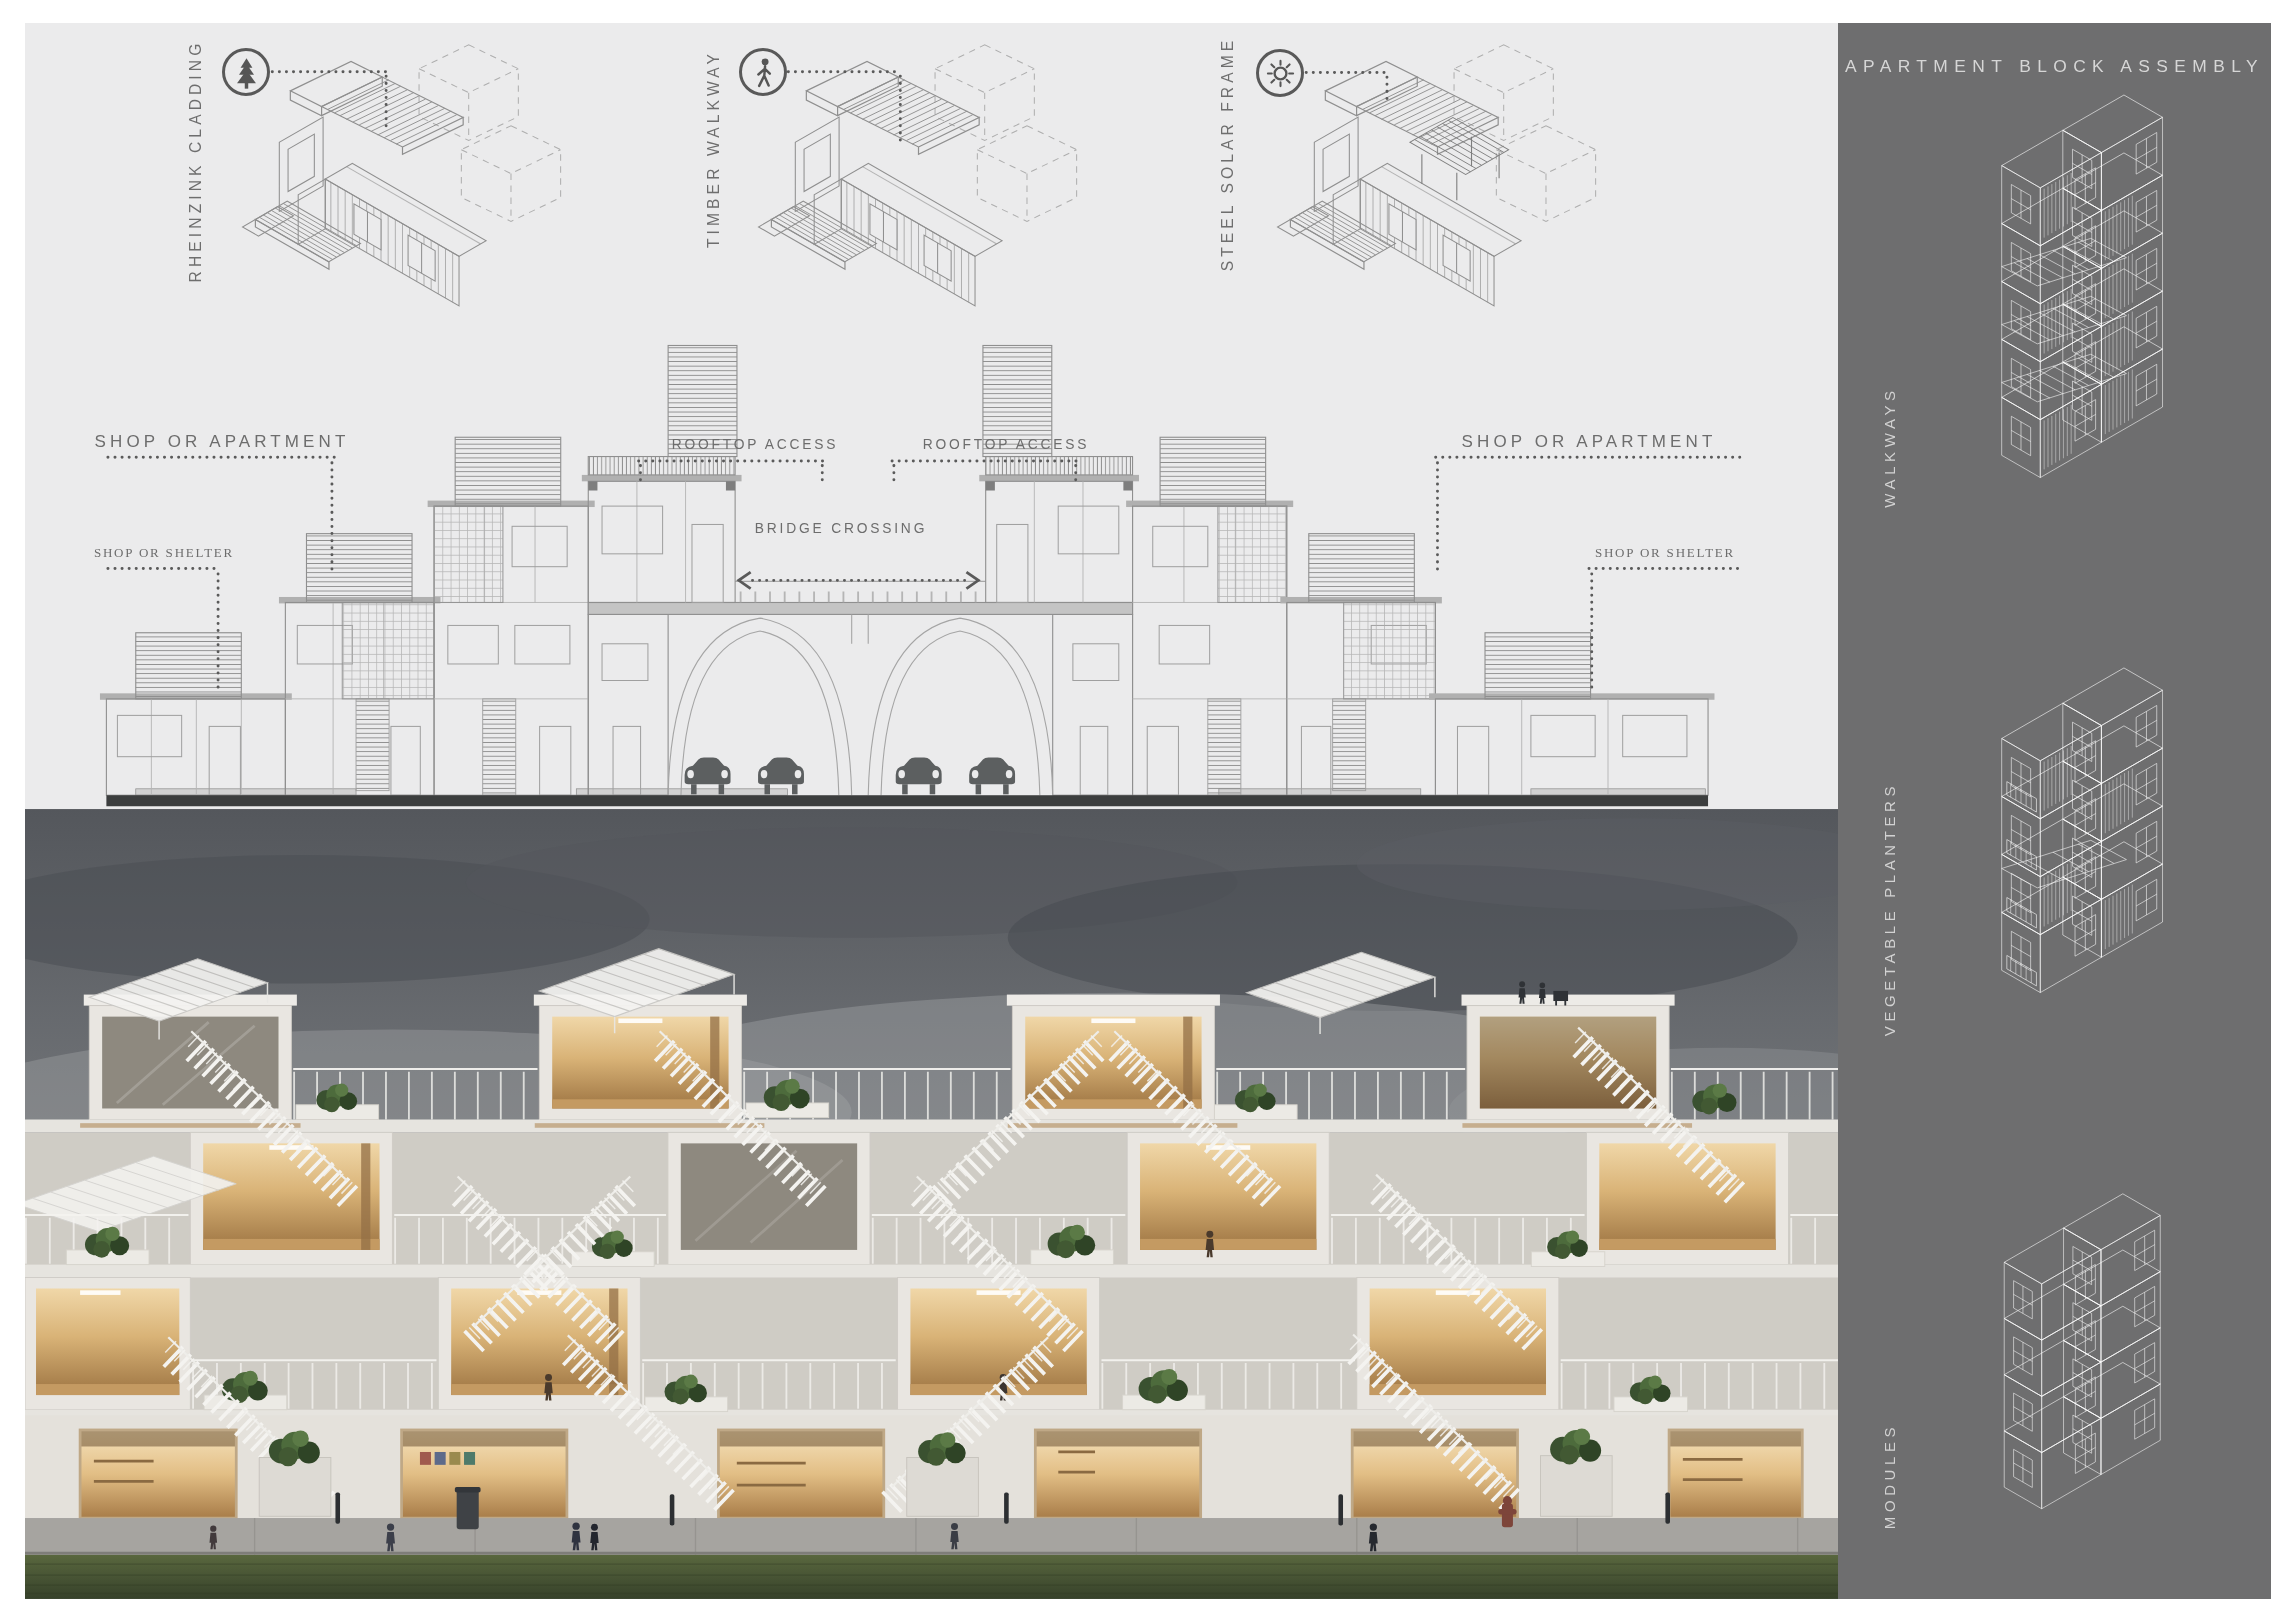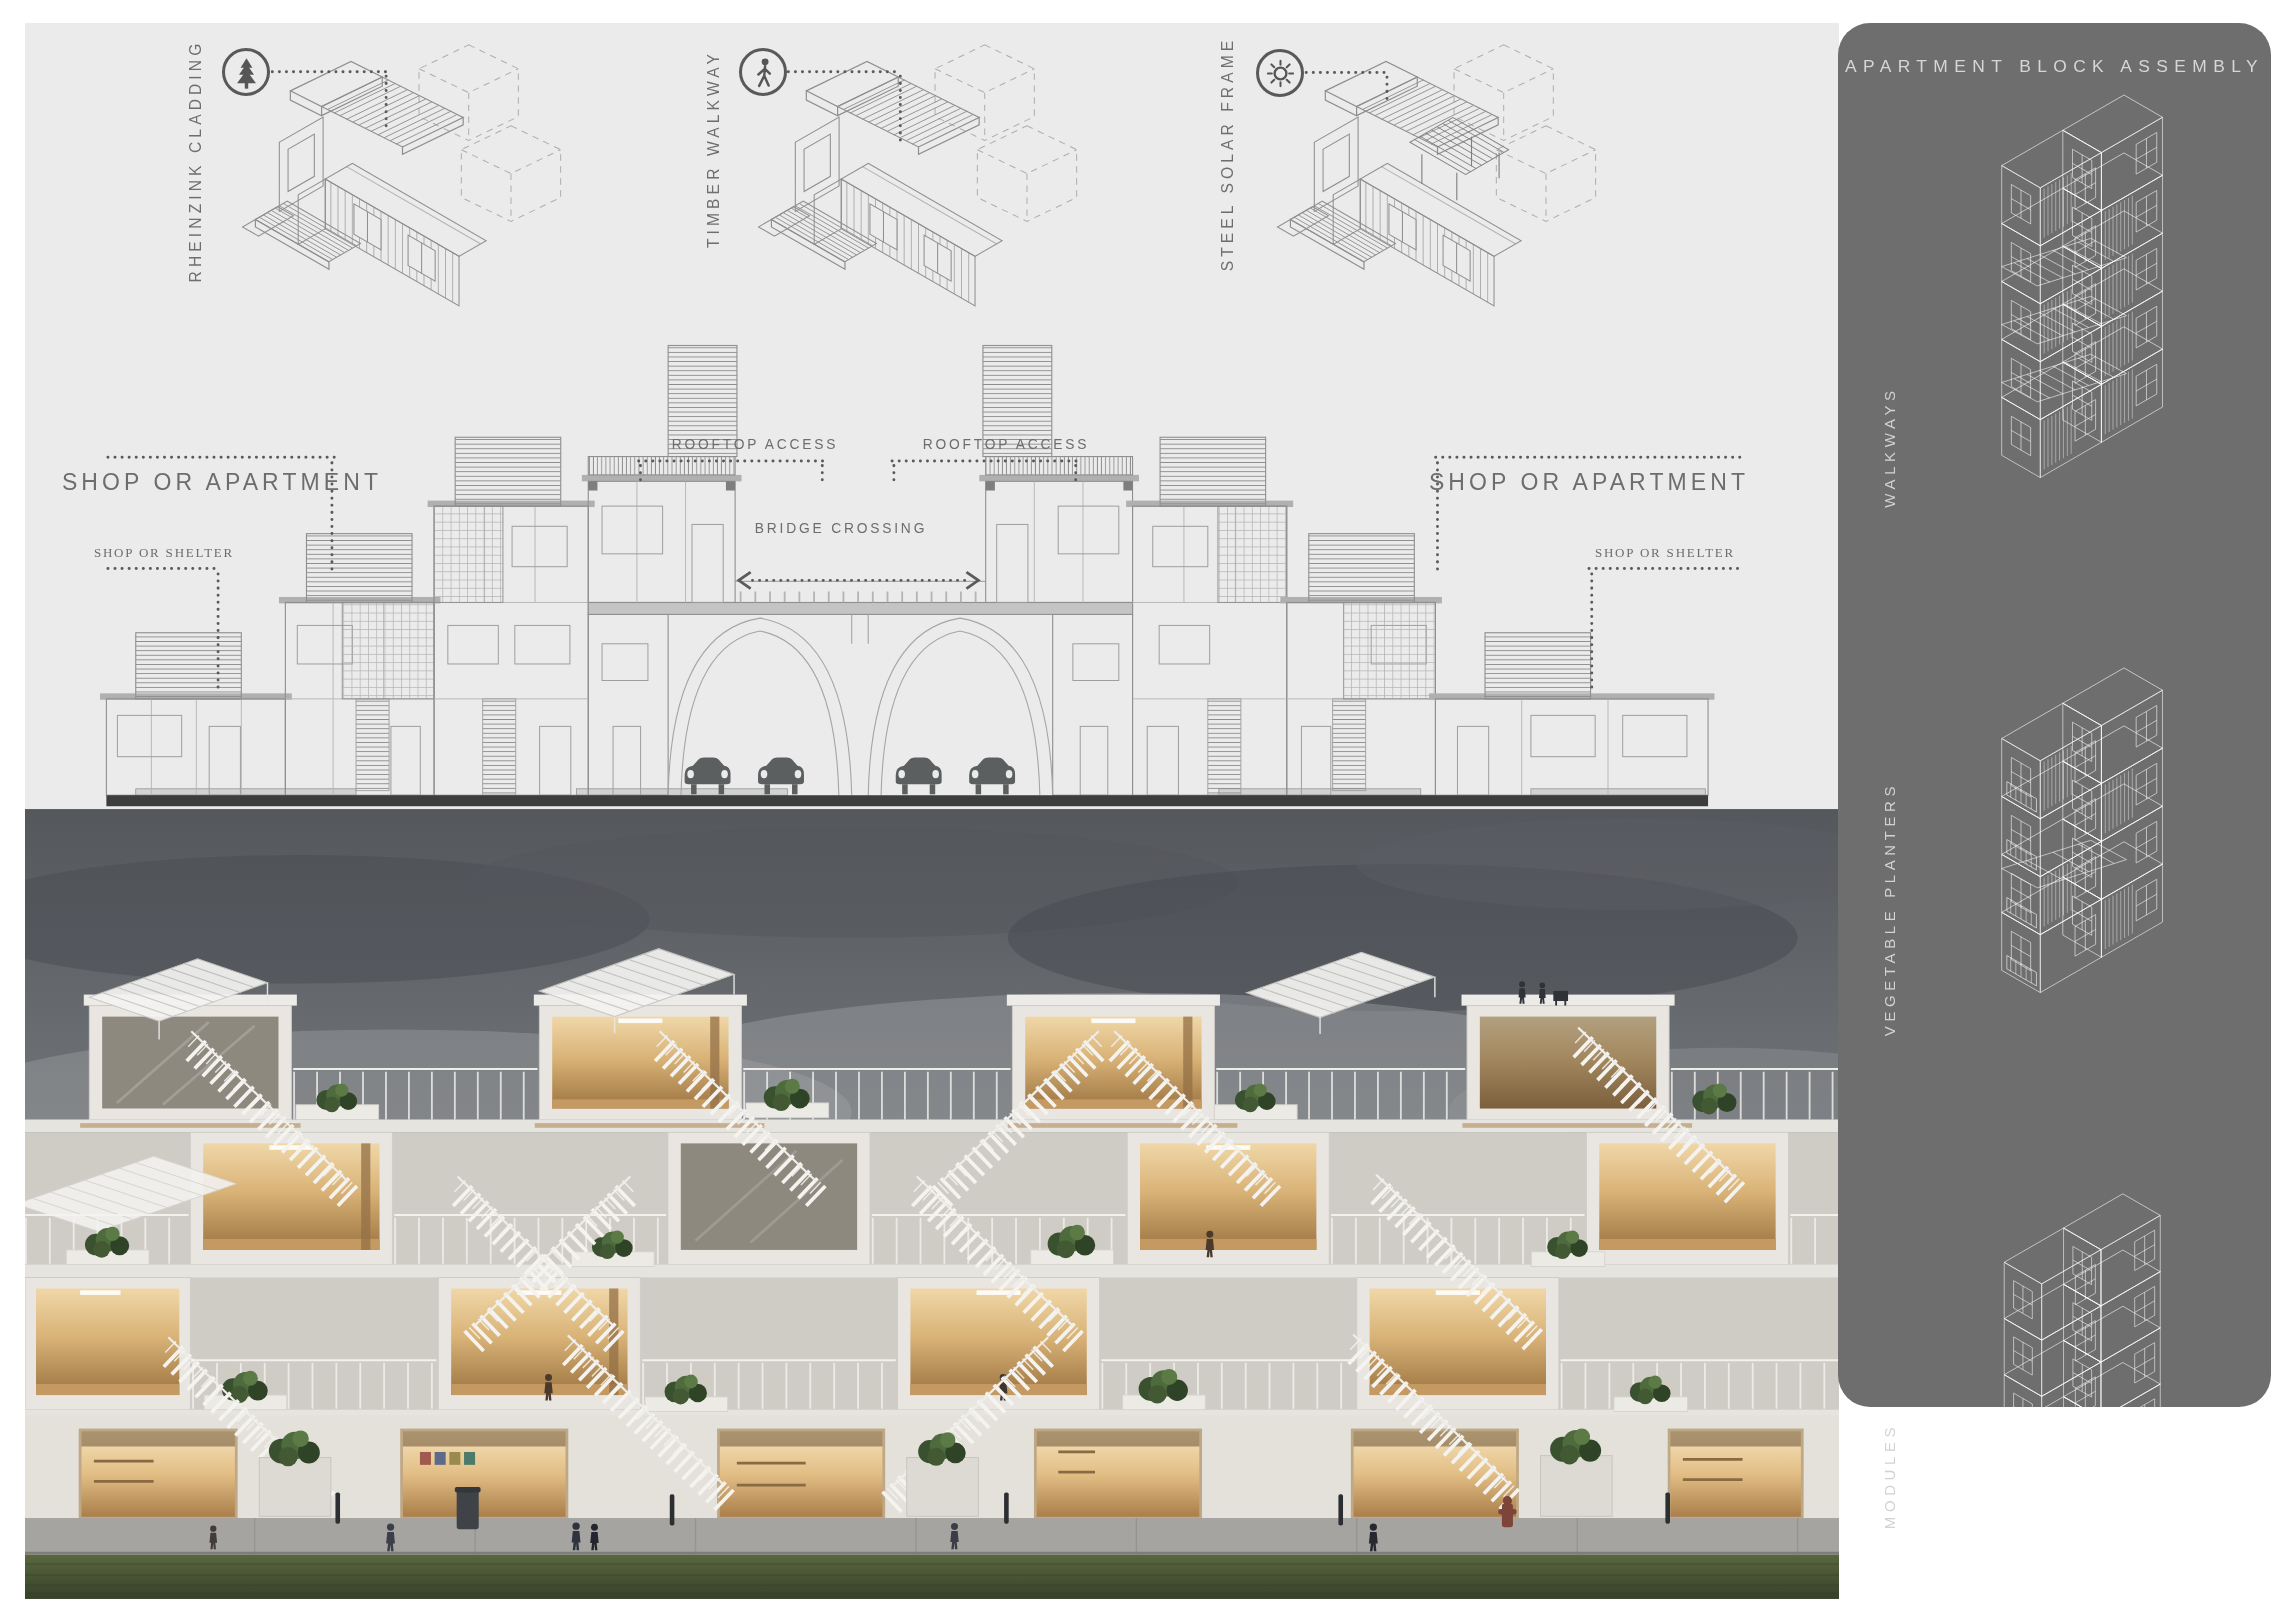--- a/index.html
+++ b/index.html
@@ -1,25 +1,25 @@
 <!DOCTYPE html>
 <html style="font-size:14.7px"><head>
 <meta charset="utf-8">
 <style>
   html,body{margin:0;padding:0;background:#fff;}
   .stage{position:relative;width:2296px;height:1624px;background:#fff;overflow:hidden;
          font-family:"Liberation Sans",sans-serif;}
   .panel{position:absolute;left:25px;top:23px;width:1814px;height:786px;background:#ebebec;}
   .photo{position:absolute;left:25px;top:809px;width:1814px;height:790px;overflow:hidden;}
-  .sidebar{position:absolute;left:1838px;top:23px;width:433px;height:1384px;background:#6e6e6f;border-radius:32px;}
+  .sidebar{position:absolute;left:1838px;top:23px;width:433px;height:1576px;background:#6e6e6f;}
   .vlabel{position:absolute;white-space:nowrap;transform:translate(-50%,-50%) rotate(-90deg);
           color:#6e6e6e;font-size:15.6px;letter-spacing:4.1px;}
   .sb-vlabel{color:#d2d2d2;font-size:15px;letter-spacing:4.6px;}
   .elabel{position:absolute;white-space:nowrap;transform:translate(-50%,-50%);color:#6d6d6d;}
-  .elabel.big{font-size:23px;letter-spacing:4.1px;margin-top:40px;}
+  .elabel.big{font-size:17px;letter-spacing:4.1px;}
   .elabel.mid{font-size:13.8px;letter-spacing:2.8px;padding-left:40px;}
   .elabel.sml{font-size:13px;letter-spacing:1.8px;font-family:Liberation Serif, serif;}
   .icon-badge{position:absolute;width:48px;height:48px;border:3.2px solid #595959;border-radius:50%;
               box-sizing:border-box;display:flex;align-items:center;justify-content:center;}
   .sb-title{position:absolute;left:0;right:0;top:33px;text-align:center;color:#d6d6d6;
             font-size:17.4px;letter-spacing:6.4px;}
   .abs{position:absolute;}
   svg{display:block;}
 </style>
 </head>

